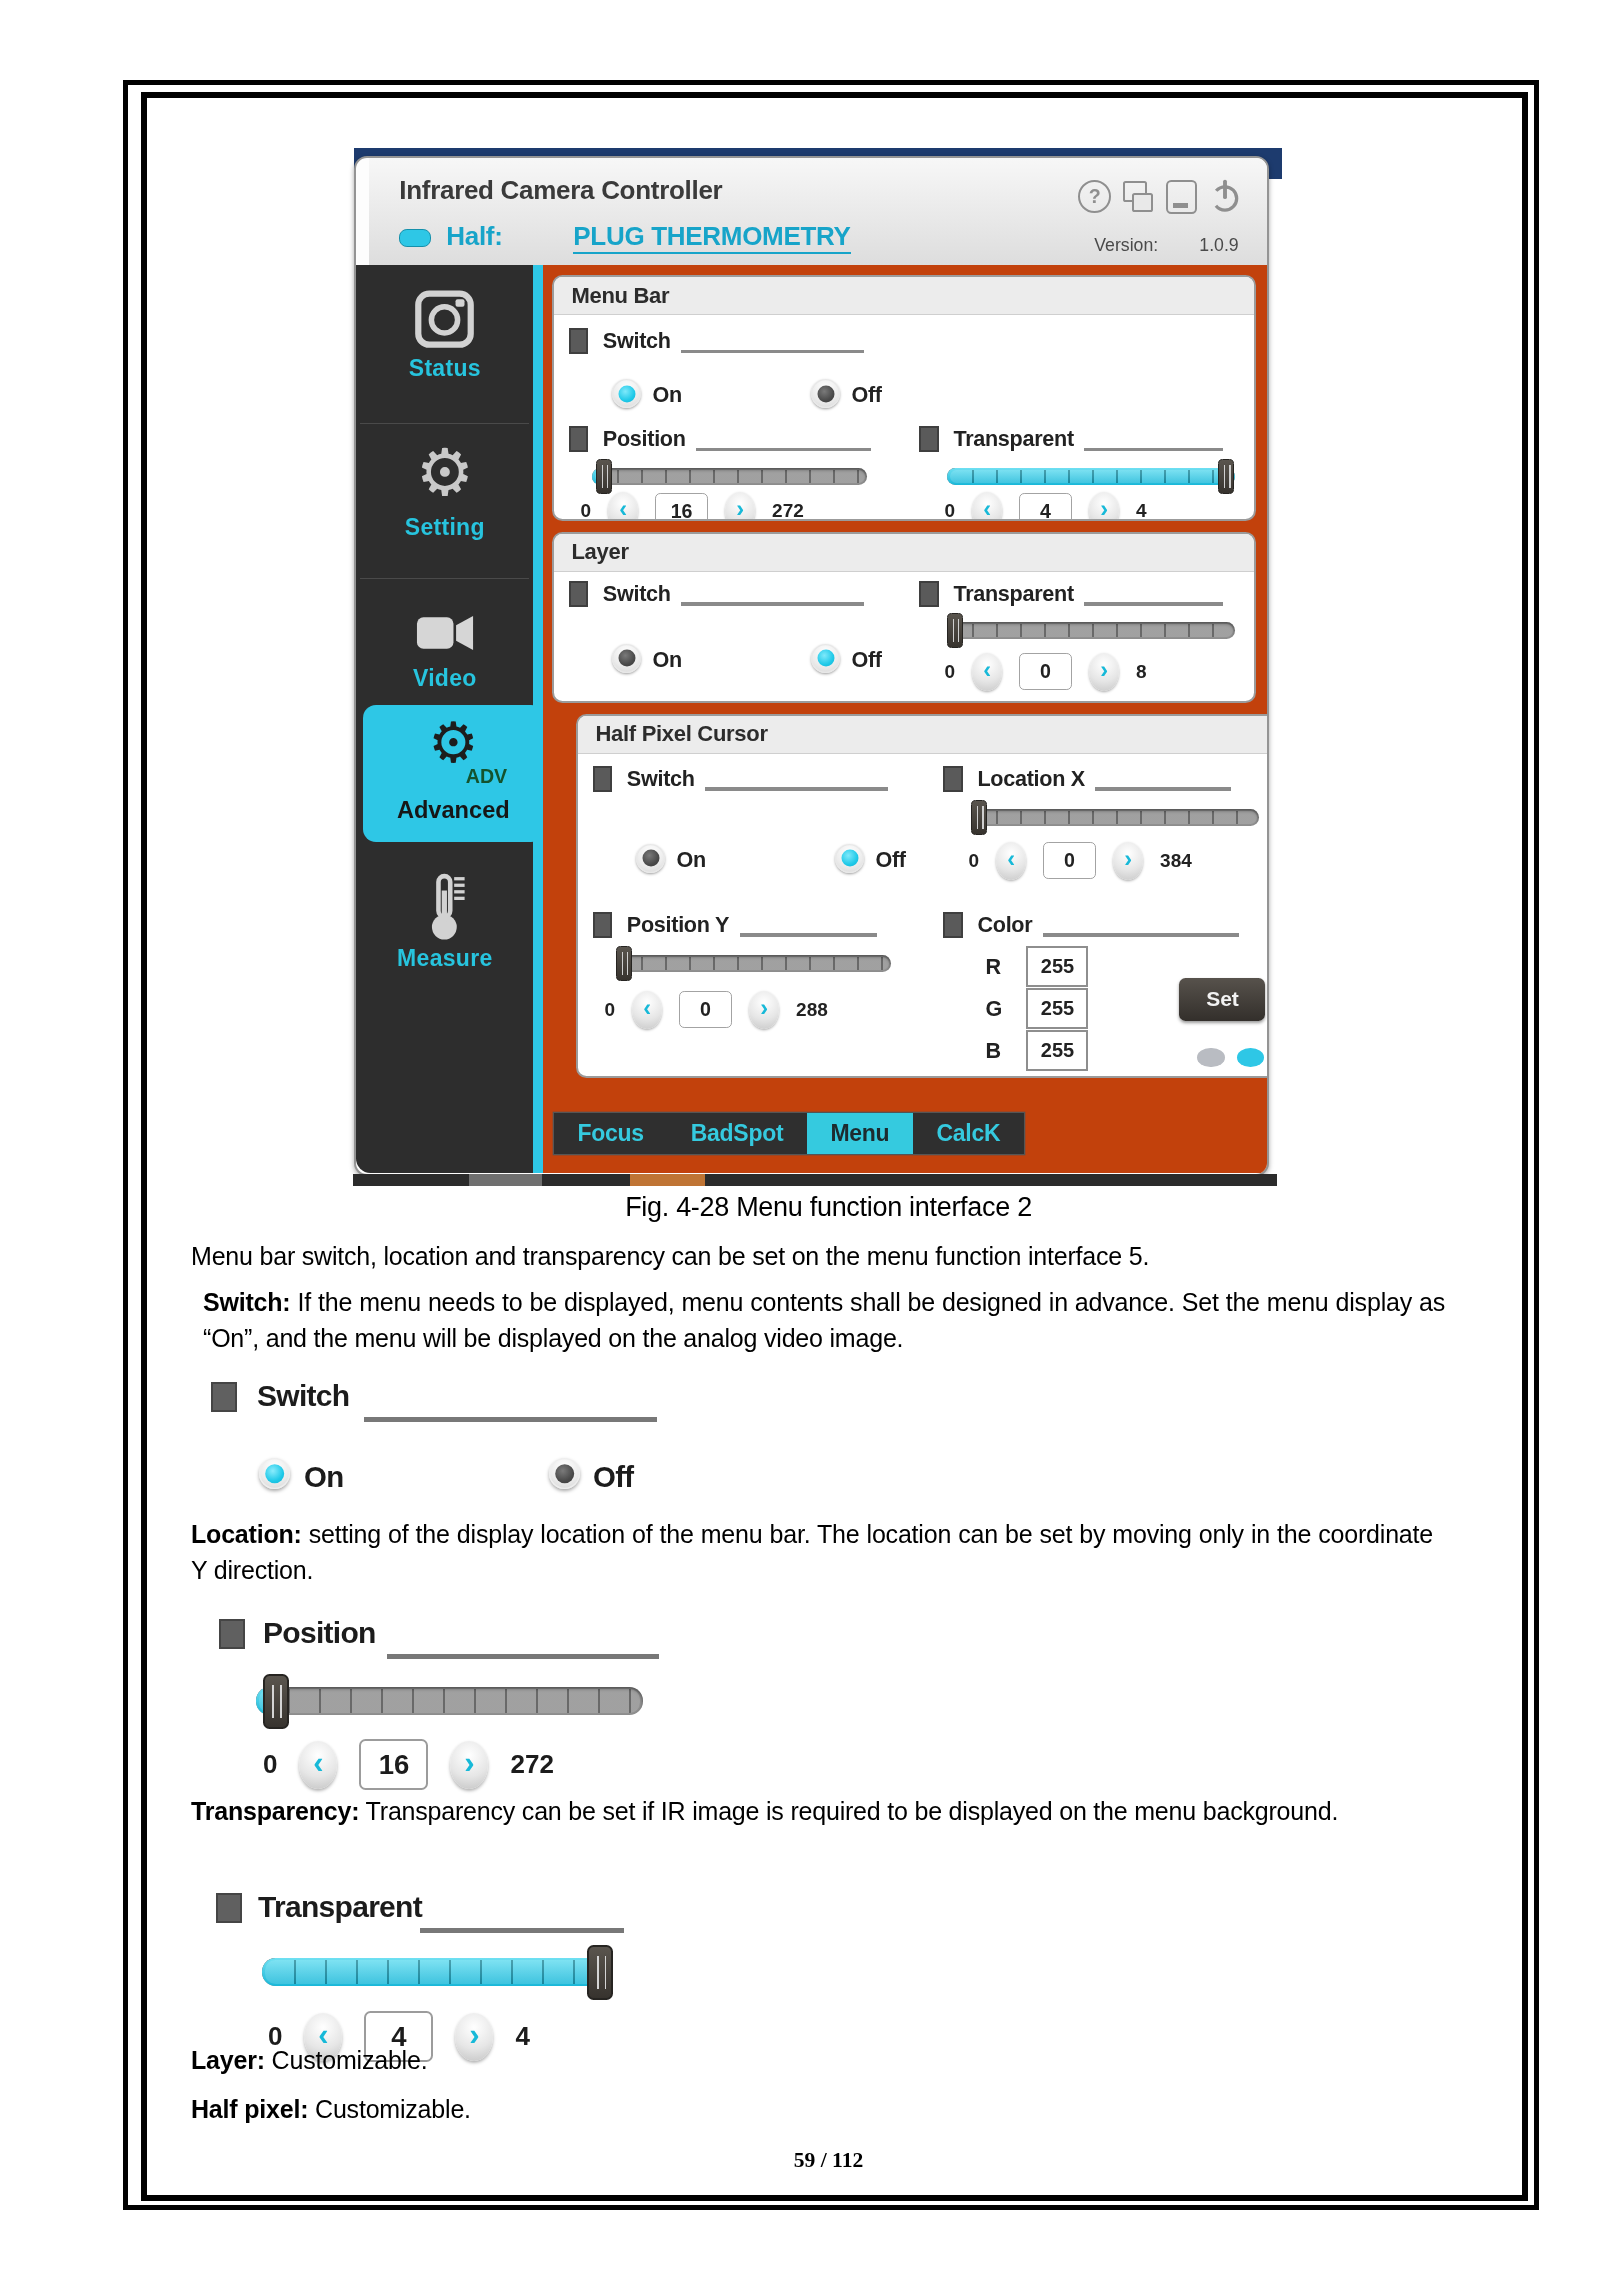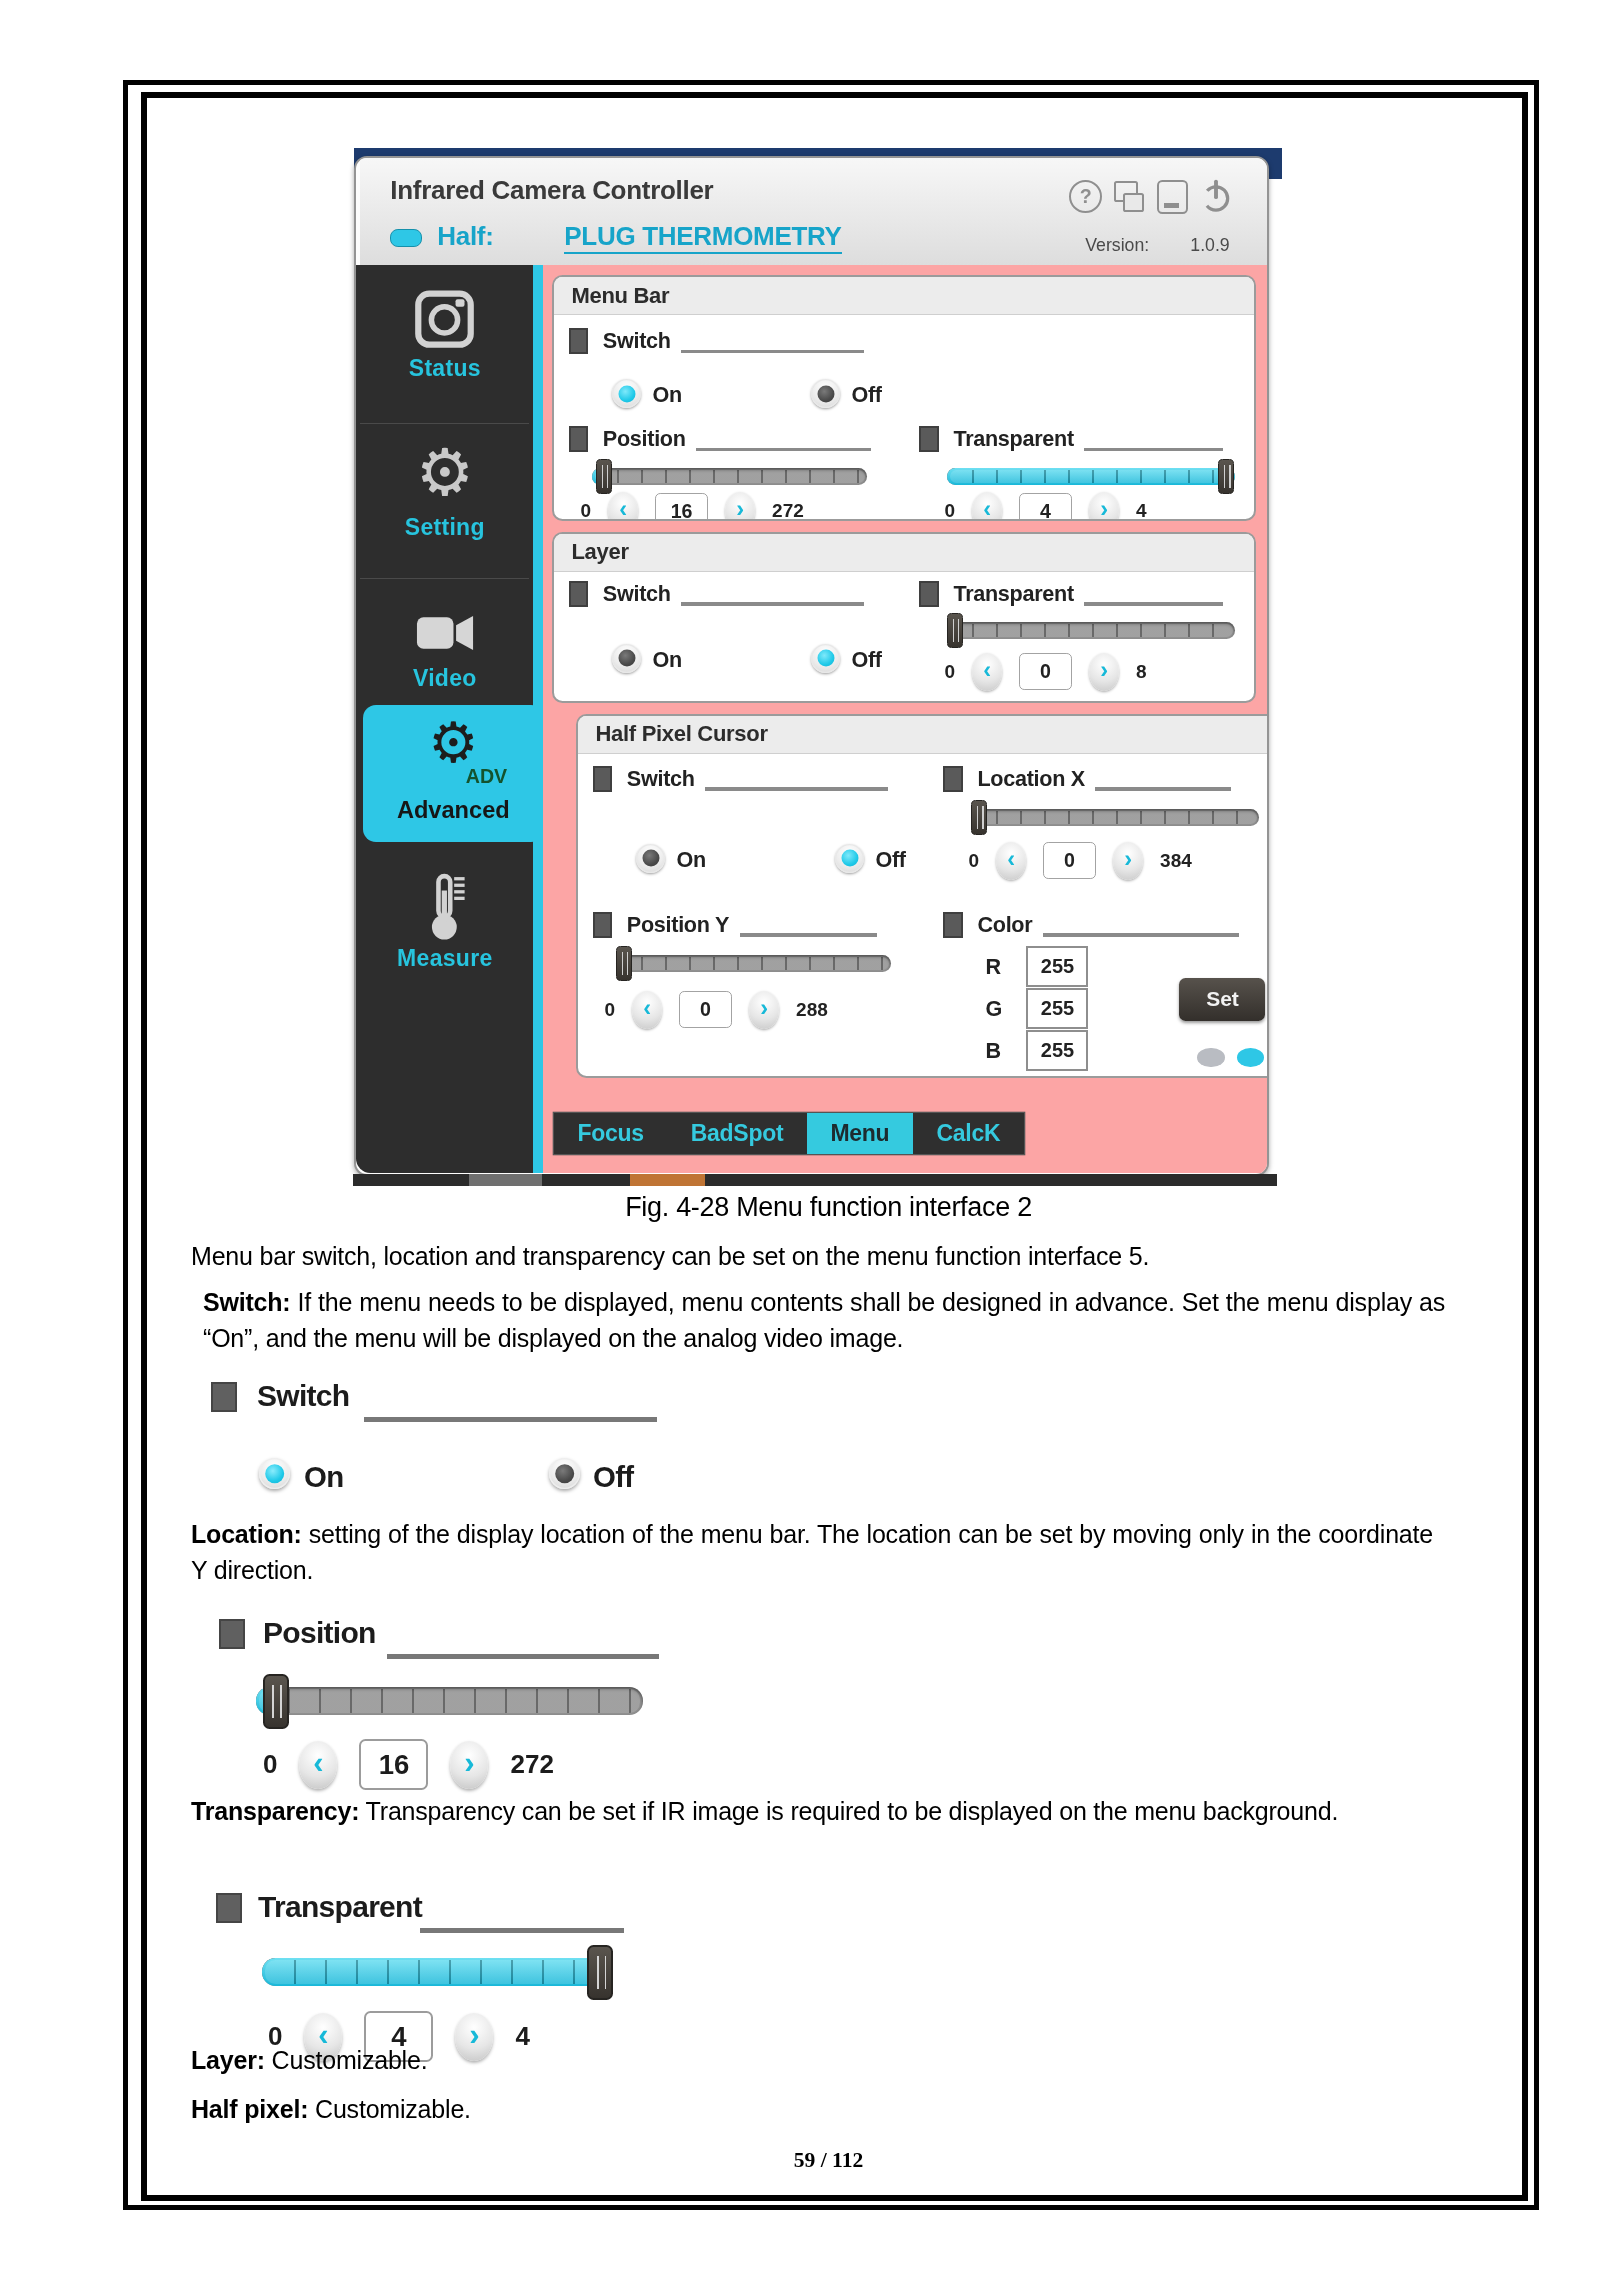--- a/index.html
+++ b/index.html
@@ -13,21 +13,21 @@
   .shot{position:absolute;left:353px;top:148px;width:929px;height:1040px;}
   .navy-top{position:absolute;left:1.3px;top:0;width:920px;height:22px;background:#1d3b6e;}
   .navy-corner{position:absolute;left:896px;top:0;width:33px;height:31px;background:#1d3b6e;}
   .win{position:absolute;left:1.3px;top:7.9px;width:911px;height:1016px;background:#fdfdfd;
        border:2px solid #949494;border-radius:13px;overflow:hidden;box-shadow:0 2px 5.2px rgba(0,0,0,.35);}
   .bottom-strip{position:absolute;left:0;top:1026px;width:924px;height:11.8px;background:#2b2b2b;}
   .strip-gray{position:absolute;left:116px;top:0;width:73px;height:11.8px;background:#6f6f6f;}
   .strip-orange{position:absolute;left:277px;top:0;width:75px;height:11.8px;background:#bf7434;}
 
   
-  .titlebar{position:absolute;left:4px;top:0;width:100%;height:107px;
+  .titlebar{position:absolute;left:13px;top:0;width:100%;height:107px;
             background:linear-gradient(#f7f7f7,#dddddd);border-bottom:0.7px solid #c2c2c2;}
   .app-title{position:absolute;left:30px;top:17px;font-size:26px;font-weight:600;color:#3a3a3a;letter-spacing:-0.3px;}
   .model-pill{position:absolute;left:30px;top:71px;width:30px;height:15.7px;background:#2ec7e6;
               border:1.3px solid #1590ab;border-radius:7.9px;}
   .model-label{position:absolute;left:77px;top:63px;font-size:26px;font-weight:700;color:#17a4c9;letter-spacing:-0.3px;}
   .model-link{position:absolute;left:204px;top:63px;font-size:26px;font-weight:600;color:#17a4c9;
               border-bottom:2.6px solid #17a4c9;letter-spacing:-0.3px;}
   .tb-icons{position:absolute;left:709px;top:18.3px;width:190px;height:41px;display:flex;gap:10.5px;align-items:center;}
   .ico-help{width:33px;height:33px;border:2.6px solid #8f8f8f;border-radius:50%;box-sizing:border-box;position:relative;}
   .ico-help::after{content:"?";position:absolute;left:50%;top:50%;transform:translate(-50%,-54%);
@@ -51,21 +51,21 @@
   .divider{position:absolute;left:3.9px;width:169px;height:1.3px;background:#4a4a4a;}
   .gear-glyph{font-size:65px;line-height:65px;color:#c9c9c9;}
   .adv-block{position:absolute;left:6.5px;top:440px;width:181px;height:137px;background:#2ec7e6;border-radius:13px;}
   .adv-ico{position:absolute;left:0;top:7.9px;width:181px;text-align:center;}
   .adv-ico .gear-dark{font-size:56px;line-height:59px;color:#1d1d1d;}
   .adv-txt{position:absolute;left:103px;top:41px;font-size:19.6px;font-weight:800;color:#14532d;margin-top:11px;}
   .adv-label{position:absolute;left:0;top:92px;width:181px;text-align:center;
              font-size:23.6px;font-weight:800;color:#161616;}
 
   
-  .main{position:absolute;left:187px;top:107px;width:724px;height:908px;background:#fca5a5;}
+  .main{position:absolute;left:187px;top:107px;width:724px;height:908px;background:#c2410c;}
   .group{position:absolute;left:9.2px;width:704px;border:2px solid #9b9b9b;border-radius:10.5px;
          background:#ffffff;box-sizing:border-box;overflow:hidden;}
   .group-header{height:37px;background:#ececec;border-bottom:1.3px solid #cfcfcf;position:relative;}
   .group-title{position:absolute;left:17px;top:5.2px;font-size:22px;font-weight:700;color:#2c2c2c;letter-spacing:-0.3px;}
   .field{position:absolute;display:flex;align-items:flex-end;}
   .chk{width:19.6px;height:26px;background:#5a5a5a;border:2px solid #3f3f3f;box-sizing:border-box;flex:none;}
   .flabel{font-size:21.6px;font-weight:600;color:#222;margin-left:14.4px;white-space:nowrap;letter-spacing:-0.3px;}
   .fline{height:3.3px;background:#8a8a8a;margin-left:10.5px;margin-bottom:1.3px;flex:none;}
   .radio{position:absolute;width:29px;height:29px;border-radius:50%;
          background:radial-gradient(circle at 50% 30%,#ffffff,#ececec 55%,#d2d2d2);

